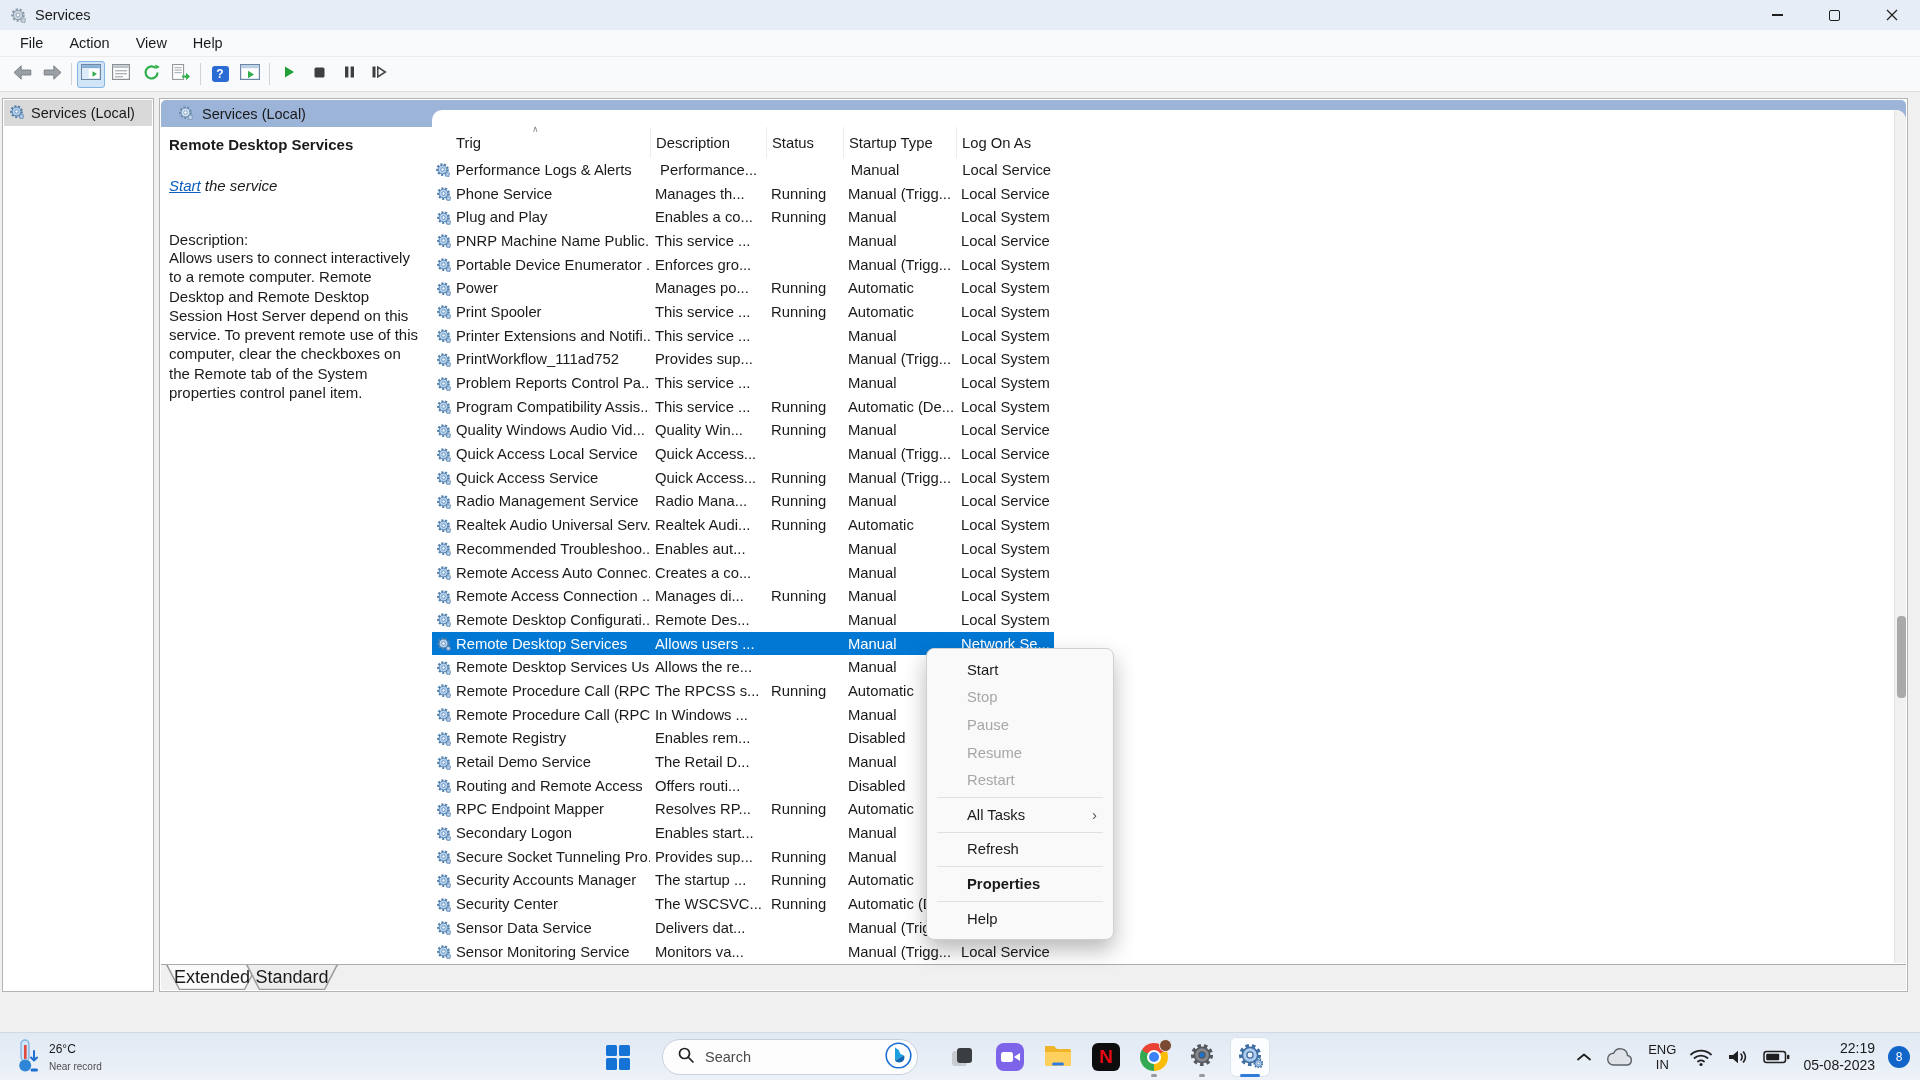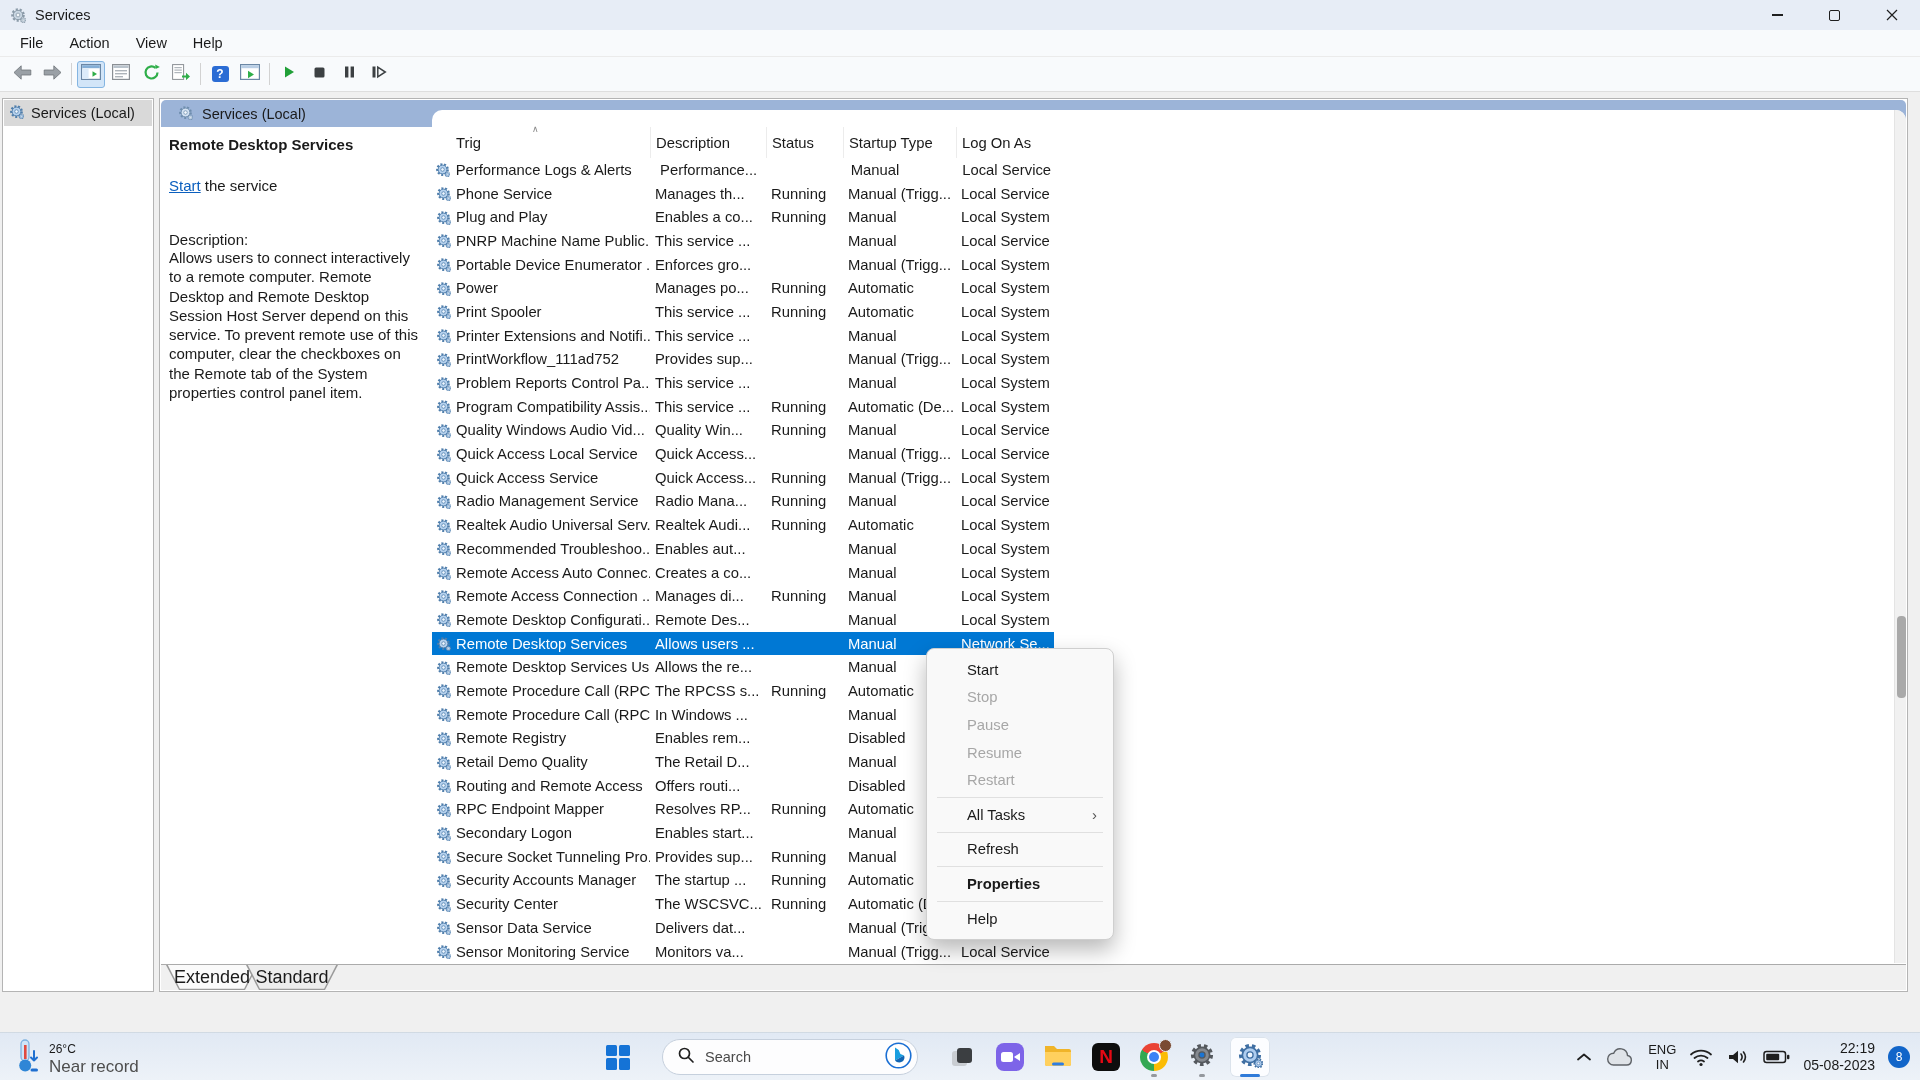--- a/index.html
+++ b/index.html
@@ -27,21 +27,21 @@
 
   
   .tree { position:absolute; left:2px; top:98px; width:152px; bottom:40px; background:#fff; border:1px solid #b4b4b4; }
   .tree-item { margin:1px; height:26px; display:flex; align-items:center; gap:7px; padding-left:5px; background:#d9d9d9; font-size:14.5px; }
 
   
   .main { position:absolute; left:159px; top:98px; right:12px; bottom:40px; background:#fff; border:1px solid #b4b4b4; }
   .band { position:absolute; left:1px; top:1px; right:1px; height:27px; background:#9cb4d8; border-radius:5px 5px 0 0; display:flex; align-items:center; gap:9px; padding-left:17px; font-size:14.5px; z-index:0; }
   .detail { position:absolute; left:1px; top:29px; width:271px; bottom:28px; background:#fff; padding:8px 10px 0 8px; z-index:0; }
   .detail-title { font-weight:bold; font-size:15px; }
-  .detail-start { margin-top:24px; font-size:15px; }
+  .detail-start { margin-top:24px; font-size:15px;font-style:italic; }
   .link { color:#0b5fbe; text-decoration:underline; cursor:pointer; }
   .detail-desc-label { margin-top:37px; font-size:15px; }
   .detail-desc { width:253px; font-size:15px; line-height:19.3px; }
 
   .list { position:absolute; left:272px; top:11px; right:1px; bottom:28px; background:#fff; border-radius:10px 10px 0 0; z-index:1; }
   .cols { position:absolute; top:17px; left:0; width:622px; height:31px; display:flex; font-size:14.8px; }
   .hcell { position:relative; display:flex; align-items:center; height:100%; }
   .hcell + .hcell { border-left:1px solid #ececec; }
   .sort-caret { position:absolute; top:-3px; left:100px; font-size:9px; color:#8a8a8a; }
   .rows { position:absolute; top:48px; left:0; }
@@ -66,21 +66,21 @@
   .ctx-item.disabled { color:#a7a7a7; }
   .ctx-item.bold { font-weight:bold; }
   .ctx-sep { height:1px; background:#e0e0e0; margin:3px 10px; }
   .ctx-arrow { position:absolute; right:16px; color:#555; font-size:15px; }
 
   
   .taskbar { position:absolute; left:0; bottom:0; width:1920px; height:48px; background:linear-gradient(180deg,#e1e9f4,#edf2f8); border-top:1px solid rgba(110,130,155,.22); }
   .weather { position:absolute; left:14px; top:5px; display:flex; gap:9px; align-items:center; }
   .w-lines { display:flex; flex-direction:column; line-height:17px; }
   .w-temp { font-size:12px; }
-  .w-cap { font-size:17px; color:#4e4e4e; }
+  .w-cap { font-size:10px; color:#4e4e4e; }
   .tb-center { position:absolute; left:598px; top:4px; height:40px; display:flex; align-items:center; gap:24px; }
   .winlogo { width:25px; height:25px; display:grid; grid-template-columns:1fr 1fr; grid-template-rows:1fr 1fr; gap:2px; margin:0 8px; }
   .winlogo span { background:#1573d6; border-radius:1.5px; }
   .search-pill { width:256px; height:36px; border-radius:18px; background:#fdfdfe; border:1px solid #c6d0dd; display:flex; align-items:center; padding:0 5px 0 14px; gap:10px; }
   .search-text { color:#4a4a4a; font-size:14.5px; flex:1; }
   .tbi { width:40px; height:40px; display:flex; align-items:center; justify-content:center; position:relative; border-radius:6px; }
   .tbi.active { background:#fcfdff; box-shadow:inset 0 0 0 1px #dbe3ec; }
   .run-dot { position:absolute; bottom:0px; left:50%; transform:translateX(-50%); width:6px; height:3px; border-radius:2px; background:#94989d; }
   .tbi.active .run-dot { width:20px; background:#2f7bd9; }
   .tv-back { position:absolute; top:7px; right:8px; width:15px; height:15px; border-radius:3px; background:#c9cdd2; }
@@ -762,21 +762,21 @@
                 <circle cx="8" cy="8" r="5.3" fill="none" stroke="#4e7dab" stroke-width="3" stroke-dasharray="2 1.7"></circle>
                 <circle cx="8" cy="8" r="4.7" fill="#b7d2ee" stroke="#4e7dab" stroke-width="1"></circle>
                 <circle cx="8" cy="8" r="1.9" fill="#eef6ff" stroke="#4e7dab" stroke-width="0.8"></circle>
                 <g transform="translate(9.6,9.6) scale(0.45)">
                   <circle cx="8" cy="8" r="5.3" fill="none" stroke="#4e7dab" stroke-width="3" stroke-dasharray="2 1.7"></circle>
                   <circle cx="8" cy="8" r="4.7" fill="#b7d2ee" stroke="#4e7dab" stroke-width="1"></circle>
                   <circle cx="8" cy="8" r="1.9" fill="#eef6ff" stroke="#4e7dab" stroke-width="0.8"></circle>
                 </g>
               </svg>
             </span>
-            <span class="cell" style="width: 196px; padding-left: 2px;">Retail Demo Quality</span>
+            <span class="cell" style="width: 196px; padding-left: 2px;">Retail Demo Service</span>
             <span class="cell" style="width: 116px; padding-left: 5px;">The Retail D...</span>
             <span class="cell" style="width: 77px; padding-left: 5px;"></span>
             <span class="cell" style="width: 113px; padding-left: 5px;">Manual</span>
             <span class="cell" style="width: 98px; padding-left: 5px;"></span>
           </div>
           <div class="row">
             <span class="c-icon">
               <svg width="15" height="15" viewBox="0 0 16 16">
                 <circle cx="8" cy="8" r="5.3" fill="none" stroke="#4e7dab" stroke-width="3" stroke-dasharray="2 1.7"></circle>
                 <circle cx="8" cy="8" r="4.7" fill="#b7d2ee" stroke="#4e7dab" stroke-width="1"></circle>

